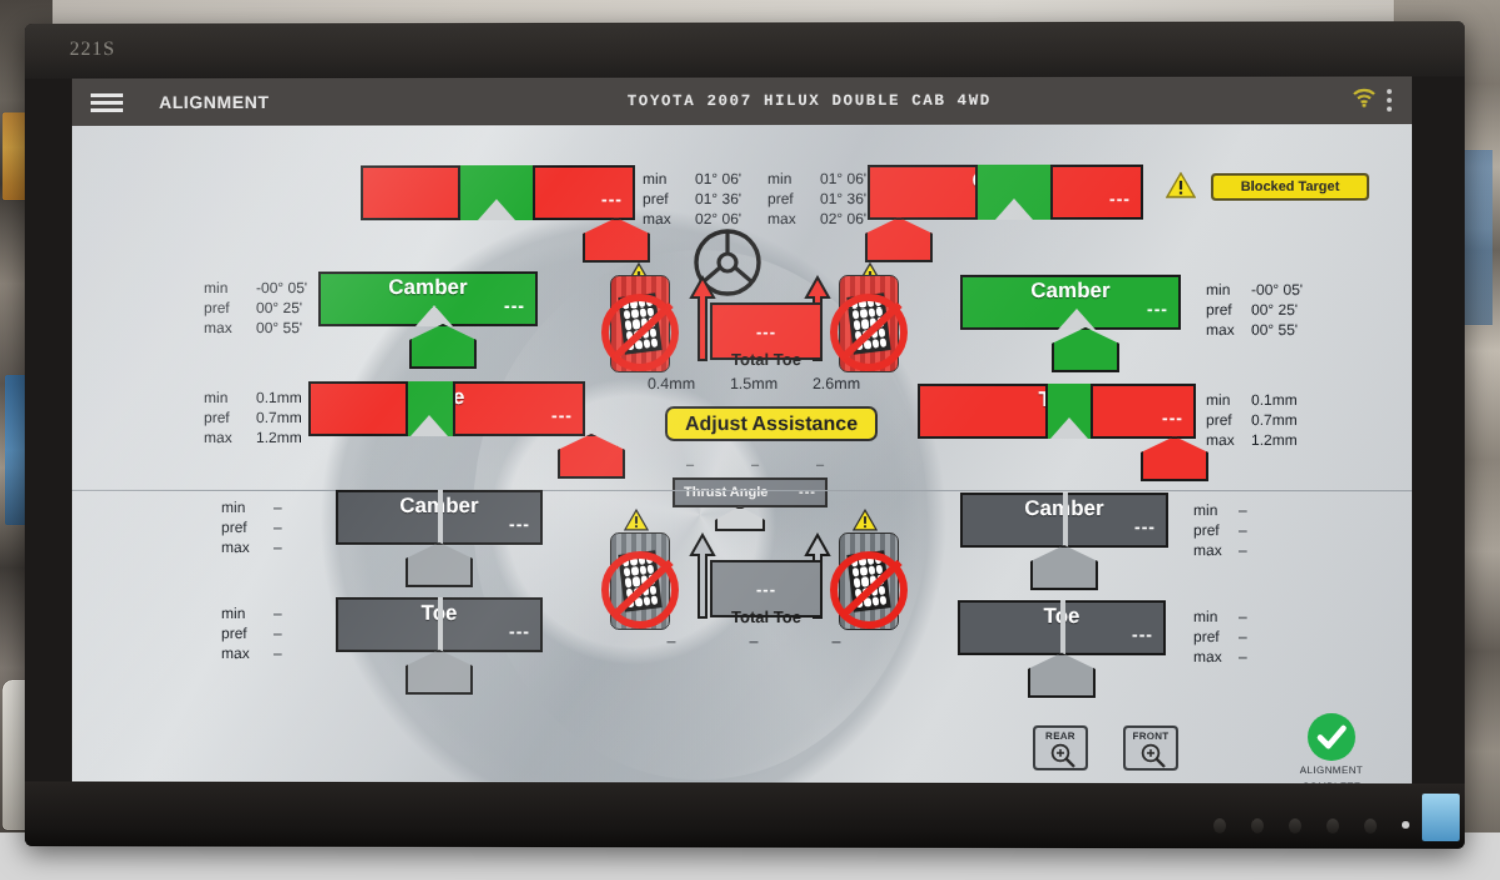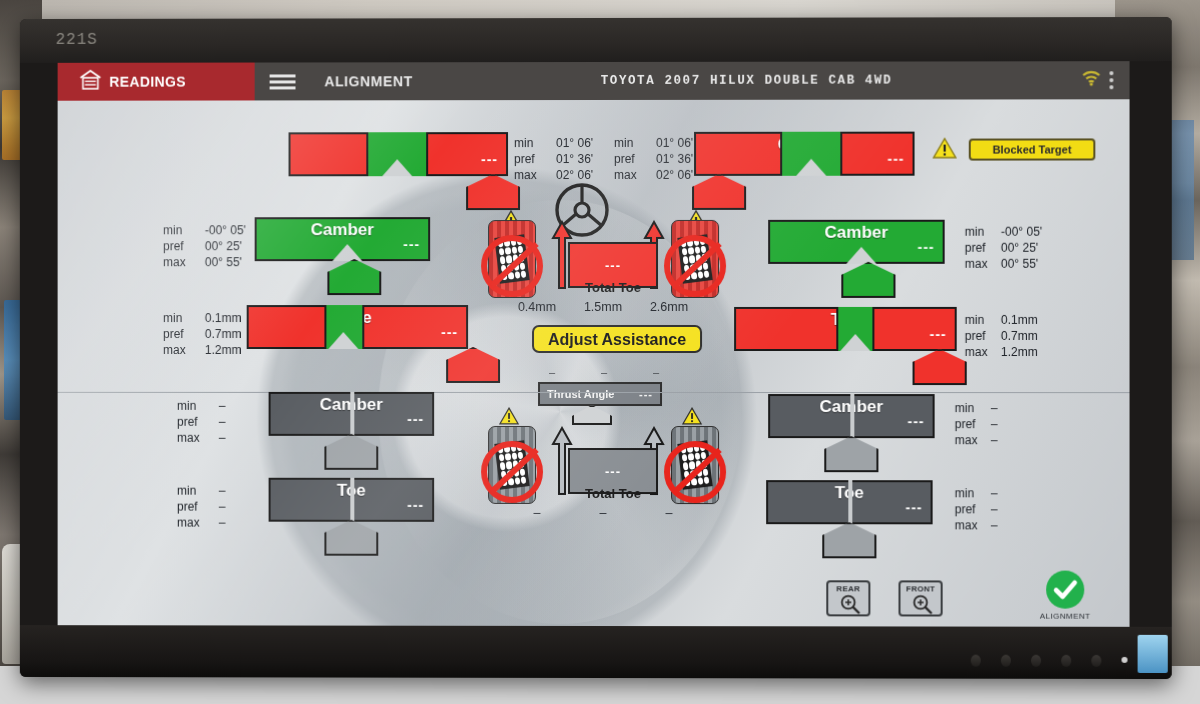--- a/index.html
+++ b/index.html
@@ -60,21 +60,21 @@
     transform: perspective(1900px) rotateY(-0.6deg);
   }
   .bezel-top {
     position: absolute; left: 0; top: 0; width: 100%; height: 44px;
     background: linear-gradient(180deg,#35322f,#2a2725 60%,#201e1d);
     border-radius: 6px 6px 0 0;
   }
   .bezel-model {
     position: absolute; left: 36px; top: 12px;
     color: #8b8881; font-size: 16px; letter-spacing: 1px;
-    font-family: Liberation Mono, monospace;
+    font-family: Liberation Serif, serif;
   }
   .bezel-bottom {
     position: absolute; left: 0; bottom: 0; width: 100%; height: 52px;
     background: linear-gradient(180deg,#262321,#171514 70%,#0d0c0b);
     border-radius: 0 0 6px 6px;
   }
   .bezel-btns { position: absolute; right: 70px; bottom: 12px; display: flex; gap: 20px; }
   .bezel-btn { width: 10px; height: 12px; border-radius: 50%;
     background: linear-gradient(180deg,#3a3734,#201e1c); }
   .power-led { position: absolute; right: 44px; bottom: 16px; width: 6px; height: 6px;
@@ -249,31 +249,20 @@
 
 <div class="monitor">
   <div class="bezel-top">
     <div class="bezel-model">221S</div>
   </div>
 
   <div class="screen">
     <div class="wallpaper"></div>
 
     <div class="topbar">
-      <div class="readings-tab">
-        <span>
-          <svg width="22" height="20" viewBox="0 0 22 20">
-              <path d="M1 8 L11 1 L21 8" fill="none" stroke="#fff" stroke-width="1.8"></path>
-              <rect x="3.5" y="8" width="15" height="11" fill="none" stroke="#fff" stroke-width="1.6"></rect>
-              <line x1="5.5" y1="11.5" x2="16.5" y2="11.5" stroke="#fff" stroke-width="1.4"></line>
-              <line x1="5.5" y1="15" x2="16.5" y2="15" stroke="#fff" stroke-width="1.4"></line>
-            </svg>
-        </span>
-        <span class="readings-label">READINGS</span>
-      </div>
       <div class="hamburger">
         <div>
             <span></span>
             <span></span>
             <span></span>
           </div>
       </div>
       <div class="align-label">ALIGNMENT</div>
       <div class="veh-title">TOYOTA 2007 HILUX DOUBLE CAB 4WD</div>
       <div class="topright">

